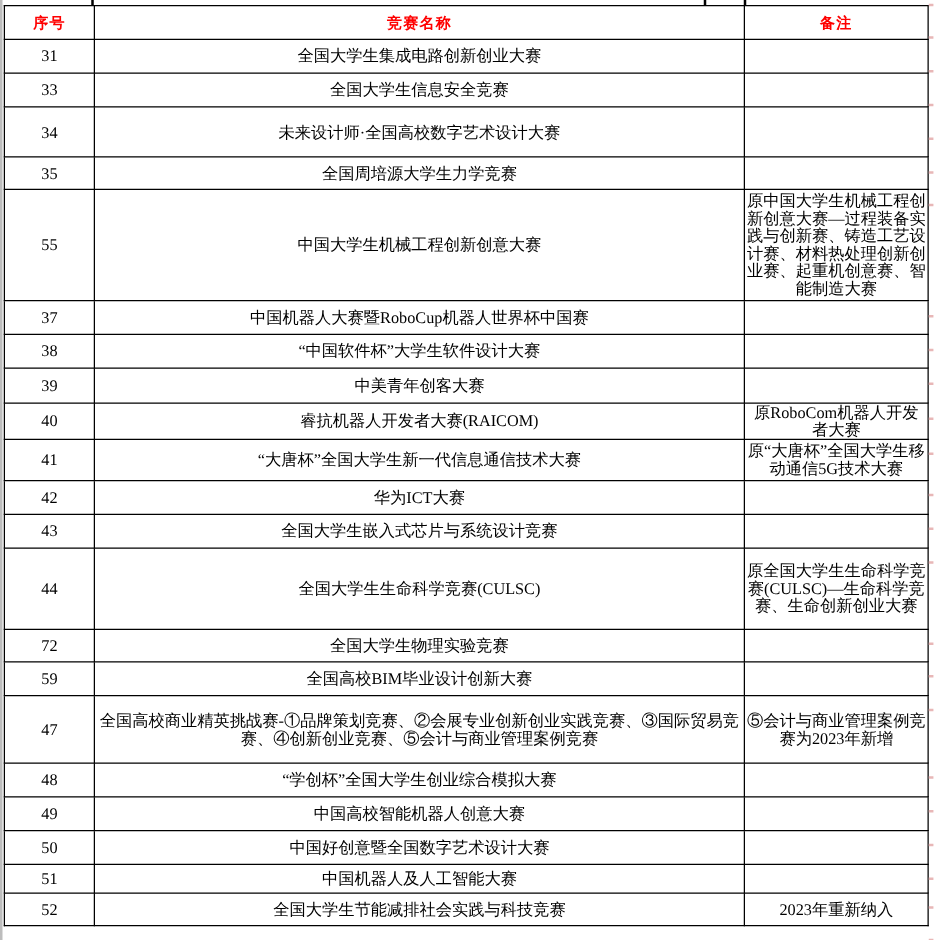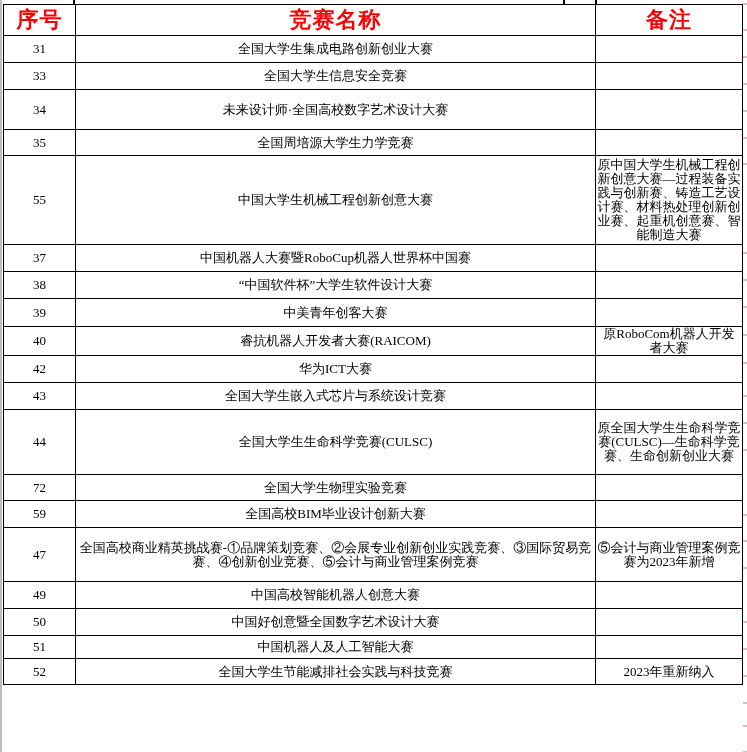--- a/index.html
+++ b/index.html
@@ -11,21 +11,21 @@
   .vline { position:absolute; top:0; width:2px; height:4px; background:#000; }
   table.grid {
     position:absolute; left:3px; top:4px; width:739px;
     border-collapse:collapse; table-layout:fixed;
   }
   table.grid th, table.grid td {
     border:1.5px solid #000; text-align:center; vertical-align:middle;
     padding:0 1px; overflow:hidden;
   }
   thead th {
-    color:var(--header-red,#ff0000); font-size:22px; font-weight:bold;
+    color:var(--header-red,#ff0000); font-size:12px; font-weight:bold;
     height:26px; letter-spacing:1px;
   }
   td { font-size:13px; line-height:14px; color:#000; }
   td.c-no { font-size:13px; }
   td.c-name { }
   td.c-remark { }
   .tick { position:absolute; left:743px; width:4px; height:2px; background:var(--tick-pink,#e8b7b7); }
 </style>
 </head>
 <body>
@@ -91,20 +91,25 @@
         <tr style="height: 28px;">
           <td class="c-no">39</td>
           <td class="c-name">中美青年创客大赛</td>
           <td class="c-remark"></td>
         </tr>
         <tr style="height: 28px;">
           <td class="c-no">40</td>
           <td class="c-name">睿抗机器人开发者大赛(RAICOM)</td>
           <td class="c-remark">原RoboCom机器人开发者大赛</td>
         </tr>
+        <tr style="height: 33px;">
+          <td class="c-no">41</td>
+          <td class="c-name">“大唐杯”全国大学生新一代信息通信技术大赛</td>
+          <td class="c-remark">原“大唐杯”全国大学生移动通信5G技术大赛</td>
+        </tr>
         <tr style="height: 27px;">
           <td class="c-no">42</td>
           <td class="c-name">华为ICT大赛</td>
           <td class="c-remark"></td>
         </tr>
         <tr style="height: 27px;">
           <td class="c-no">43</td>
           <td class="c-name">全国大学生嵌入式芯片与系统设计竞赛</td>
           <td class="c-remark"></td>
         </tr>
@@ -120,20 +125,25 @@
         </tr>
         <tr style="height: 27px;">
           <td class="c-no">59</td>
           <td class="c-name">全国高校BIM毕业设计创新大赛</td>
           <td class="c-remark"></td>
         </tr>
         <tr style="height: 54px;">
           <td class="c-no">47</td>
           <td class="c-name">全国高校商业精英挑战赛-①品牌策划竞赛、②会展专业创新创业实践竞赛、③国际贸易竞赛、④创新创业竞赛、⑤会计与商业管理案例竞赛</td>
           <td class="c-remark">⑤会计与商业管理案例竞赛为2023年新增</td>
+        </tr>
+        <tr style="height: 27px;">
+          <td class="c-no">48</td>
+          <td class="c-name">“学创杯”全国大学生创业综合模拟大赛</td>
+          <td class="c-remark"></td>
         </tr>
         <tr style="height: 27px;">
           <td class="c-no">49</td>
           <td class="c-name">中国高校智能机器人创意大赛</td>
           <td class="c-remark"></td>
         </tr>
         <tr style="height: 27px;">
           <td class="c-no">50</td>
           <td class="c-name">中国好创意暨全国数字艺术设计大赛</td>
           <td class="c-remark"></td>

